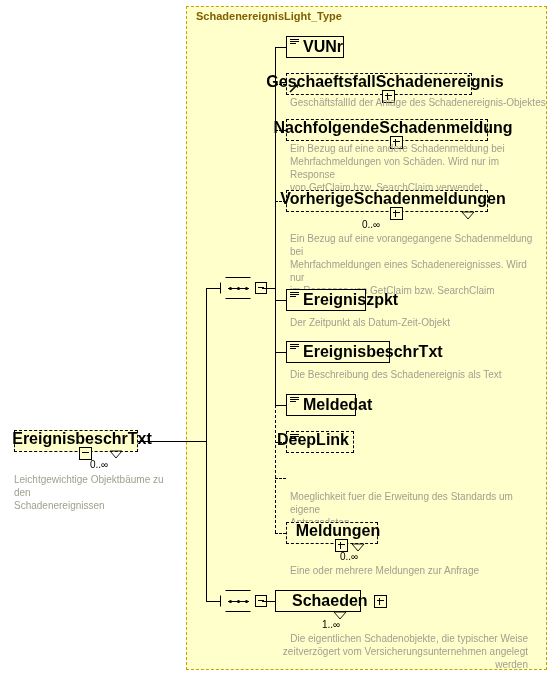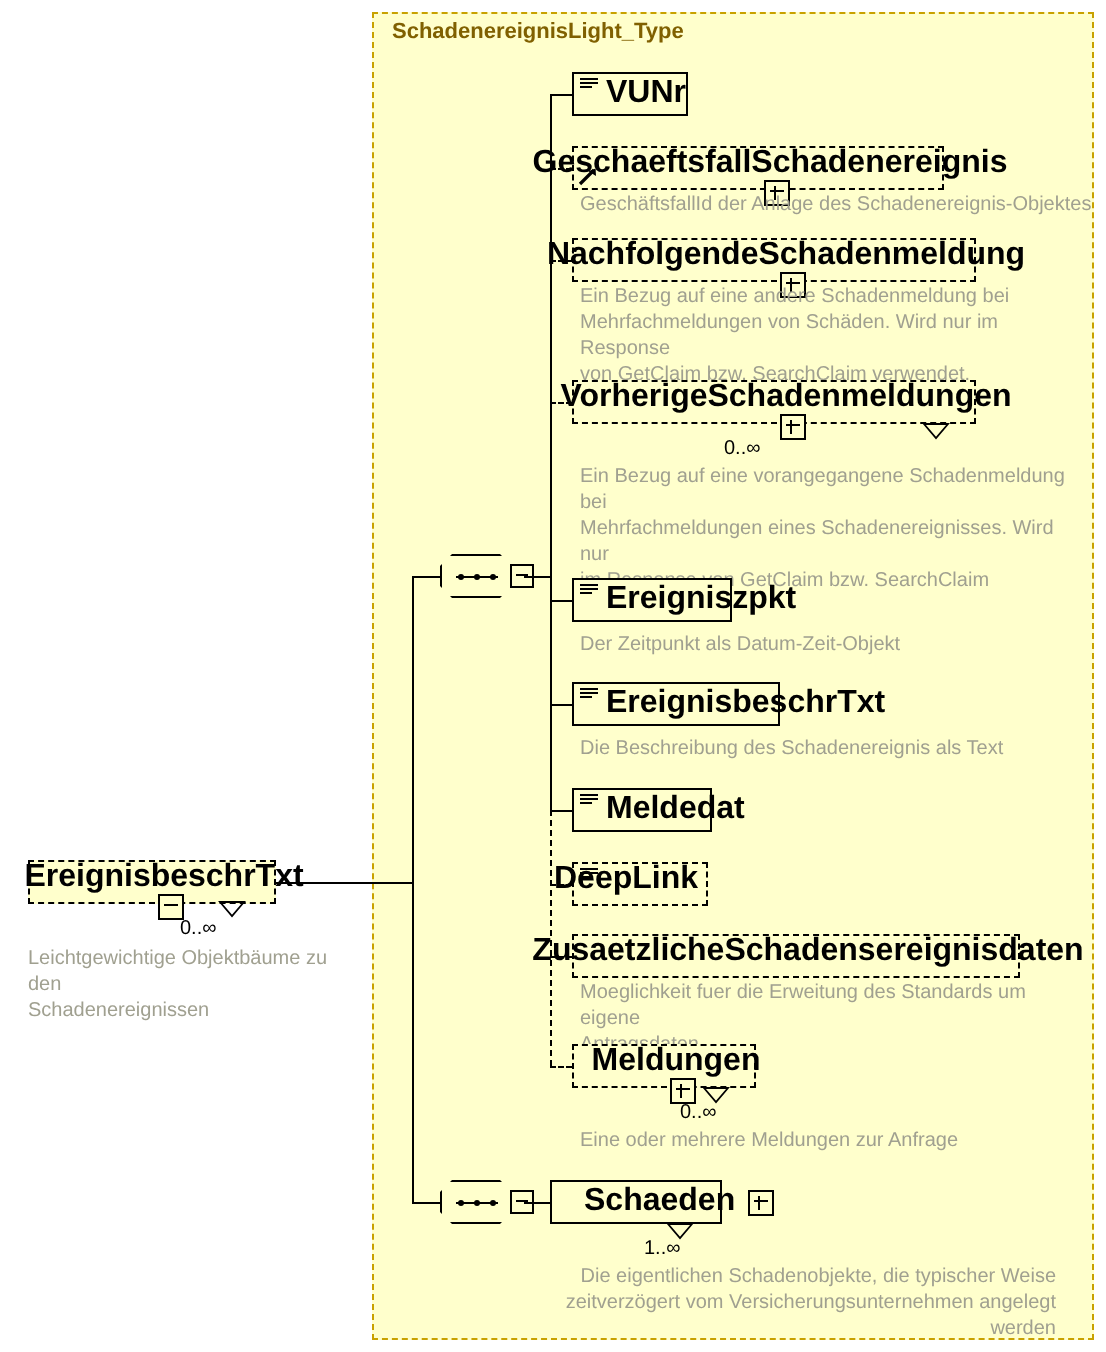--- a/index.html
+++ b/index.html
@@ -389,24 +389,20 @@
     <span class="shadow"></span>
     <span class="ico-lines">
         <i></i>
         <i></i>
         <i></i>
       </span>
     <span class="node-label">DeepLink</span>
   </div>
 
   <div class="dln dln-h" style="left:275px; top:478px; width:11px;"></div>
-  <div class="node dashed-border" style="left:286px; top:467px; width:224px;">
-    <span class="shadow"></span>
-    <span class="node-label">ZusaetzlicheSchadensereignisdaten</span>
-  </div>
   <div class="anno" style="left:290px; top:490px; width:250px;">Moeglichkeit fuer die Erweitung des Standards um eigene
 Antragsdaten</div>
 
   <div class="dln dln-h" style="left:275px; top:533px; width:11px;"></div>
   <div class="node dashed-border" style="left:286px; top:522px; width:92px;">
     <span class="stack-back dashed-border"></span>
     <span class="shadow"></span>
     <span class="node-label">Meldungen</span>
     <span class="expander plus"></span>
   </div>

